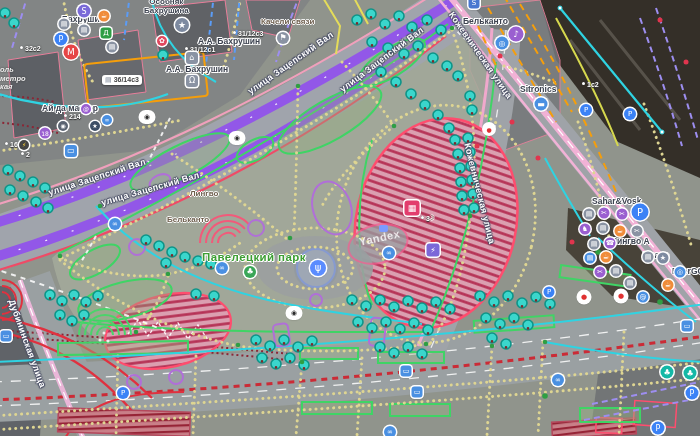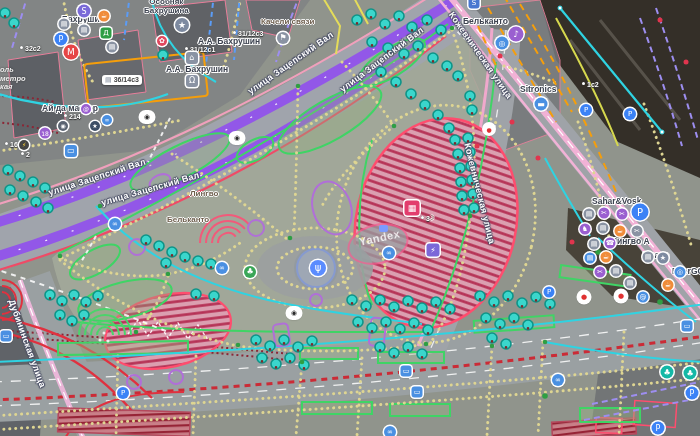--- a/index.html
+++ b/index.html
@@ -344,20 +344,21 @@
 
 <div class="overlay">
   <span class="lbl street" style="left:47px;top:188px;transform:rotate(-18deg)">улица Зацепский Вал</span>
   <span class="lbl street" style="left:100px;top:198px;transform:rotate(-16deg)">улица Зацепский Вал</span>
   <span class="lbl street" style="left:246px;top:88px;transform:rotate(-35deg)">улица Зацепский Вал</span>
   <span class="lbl street" style="left:338px;top:86px;transform:rotate(-37deg)">улица Зацепский Вал</span>
   <span class="lbl street" style="left:455px;top:10px;transform:rotate(55deg)">Кожевническая улица</span>
   <span class="lbl street" style="left:472px;top:142px;transform:rotate(76deg)">Кожевническая улица</span>
   <span class="lbl street" style="left:16px;top:298px;transform:rotate(70deg)">Дубининская улица</span>
 
+  <span class="lbl park-lbl" style="left:202px;top:251px">Павелецкий парк</span>
   <span class="lbl wm" style="left:358px;top:236px;transform:rotate(-12deg)">Yandex</span>
 
   <span class="lbl feat" style="left:261px;top:17px">Качели связи</span>
   <span class="lbl feat" style="left:190px;top:189px">Лингво</span>
   <span class="lbl feat" style="left:167px;top:215px">Бельканто</span>
 
   <span class="lbl plbl" style="left:62px;top:14px">Бахрушин</span>
   <div class="lbl mansion" style="left:144px;top:-2px">
     <div>Особняк</div>
     <div>Бахрушина</div>

